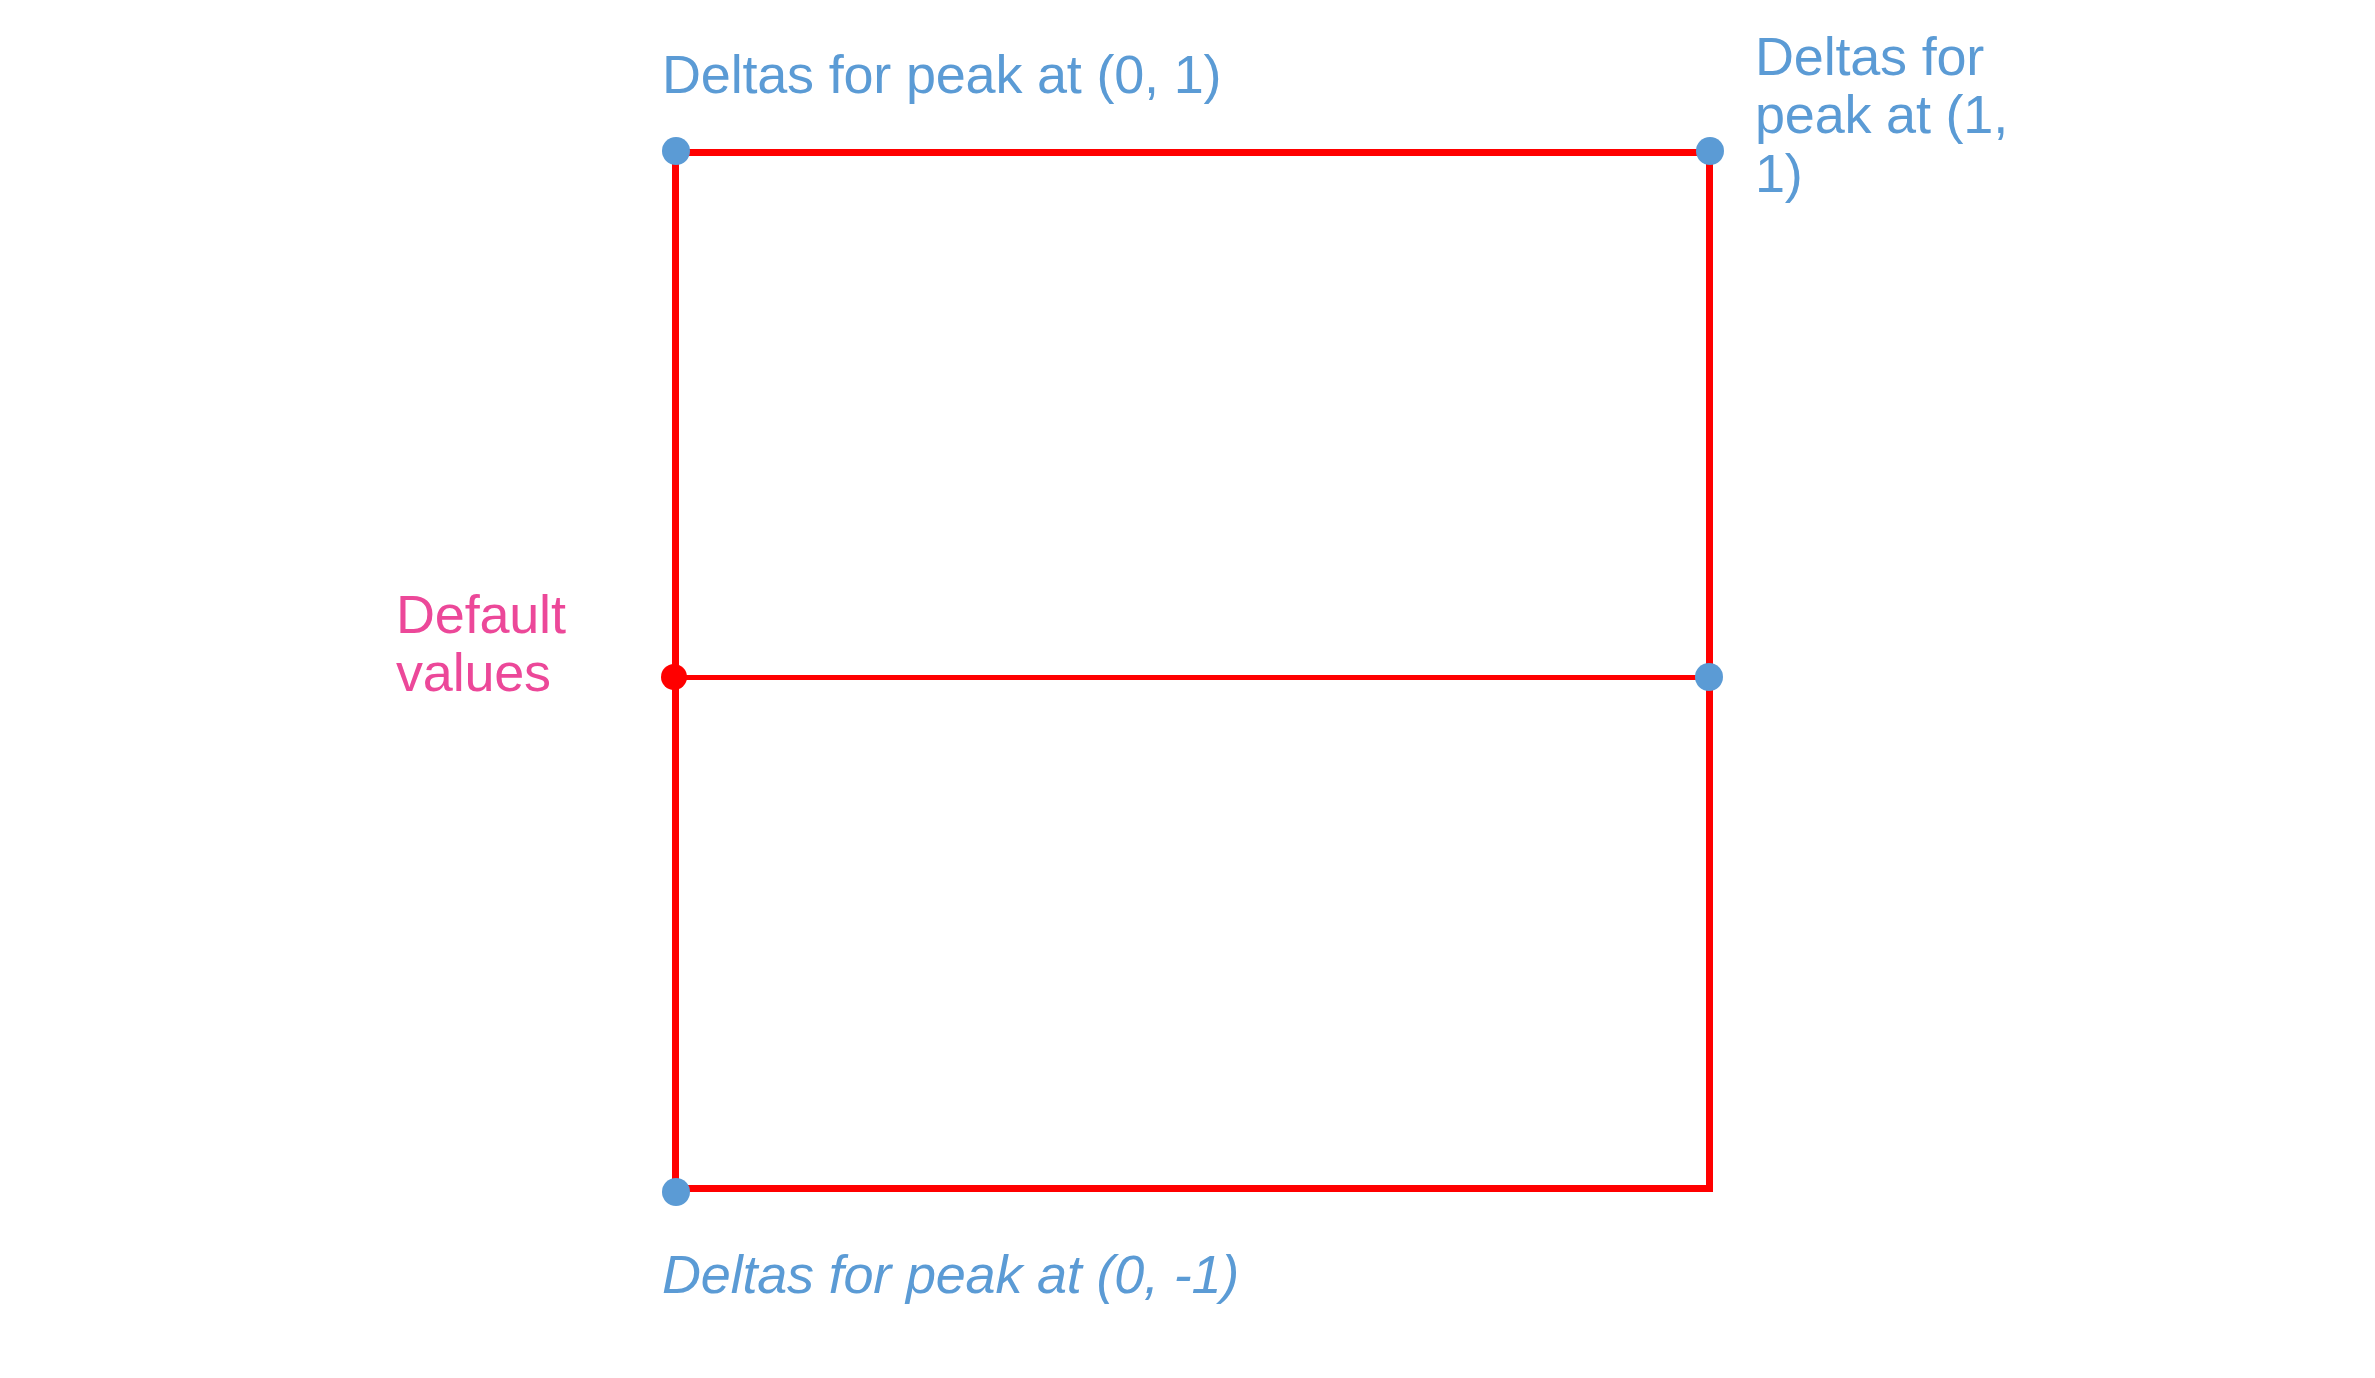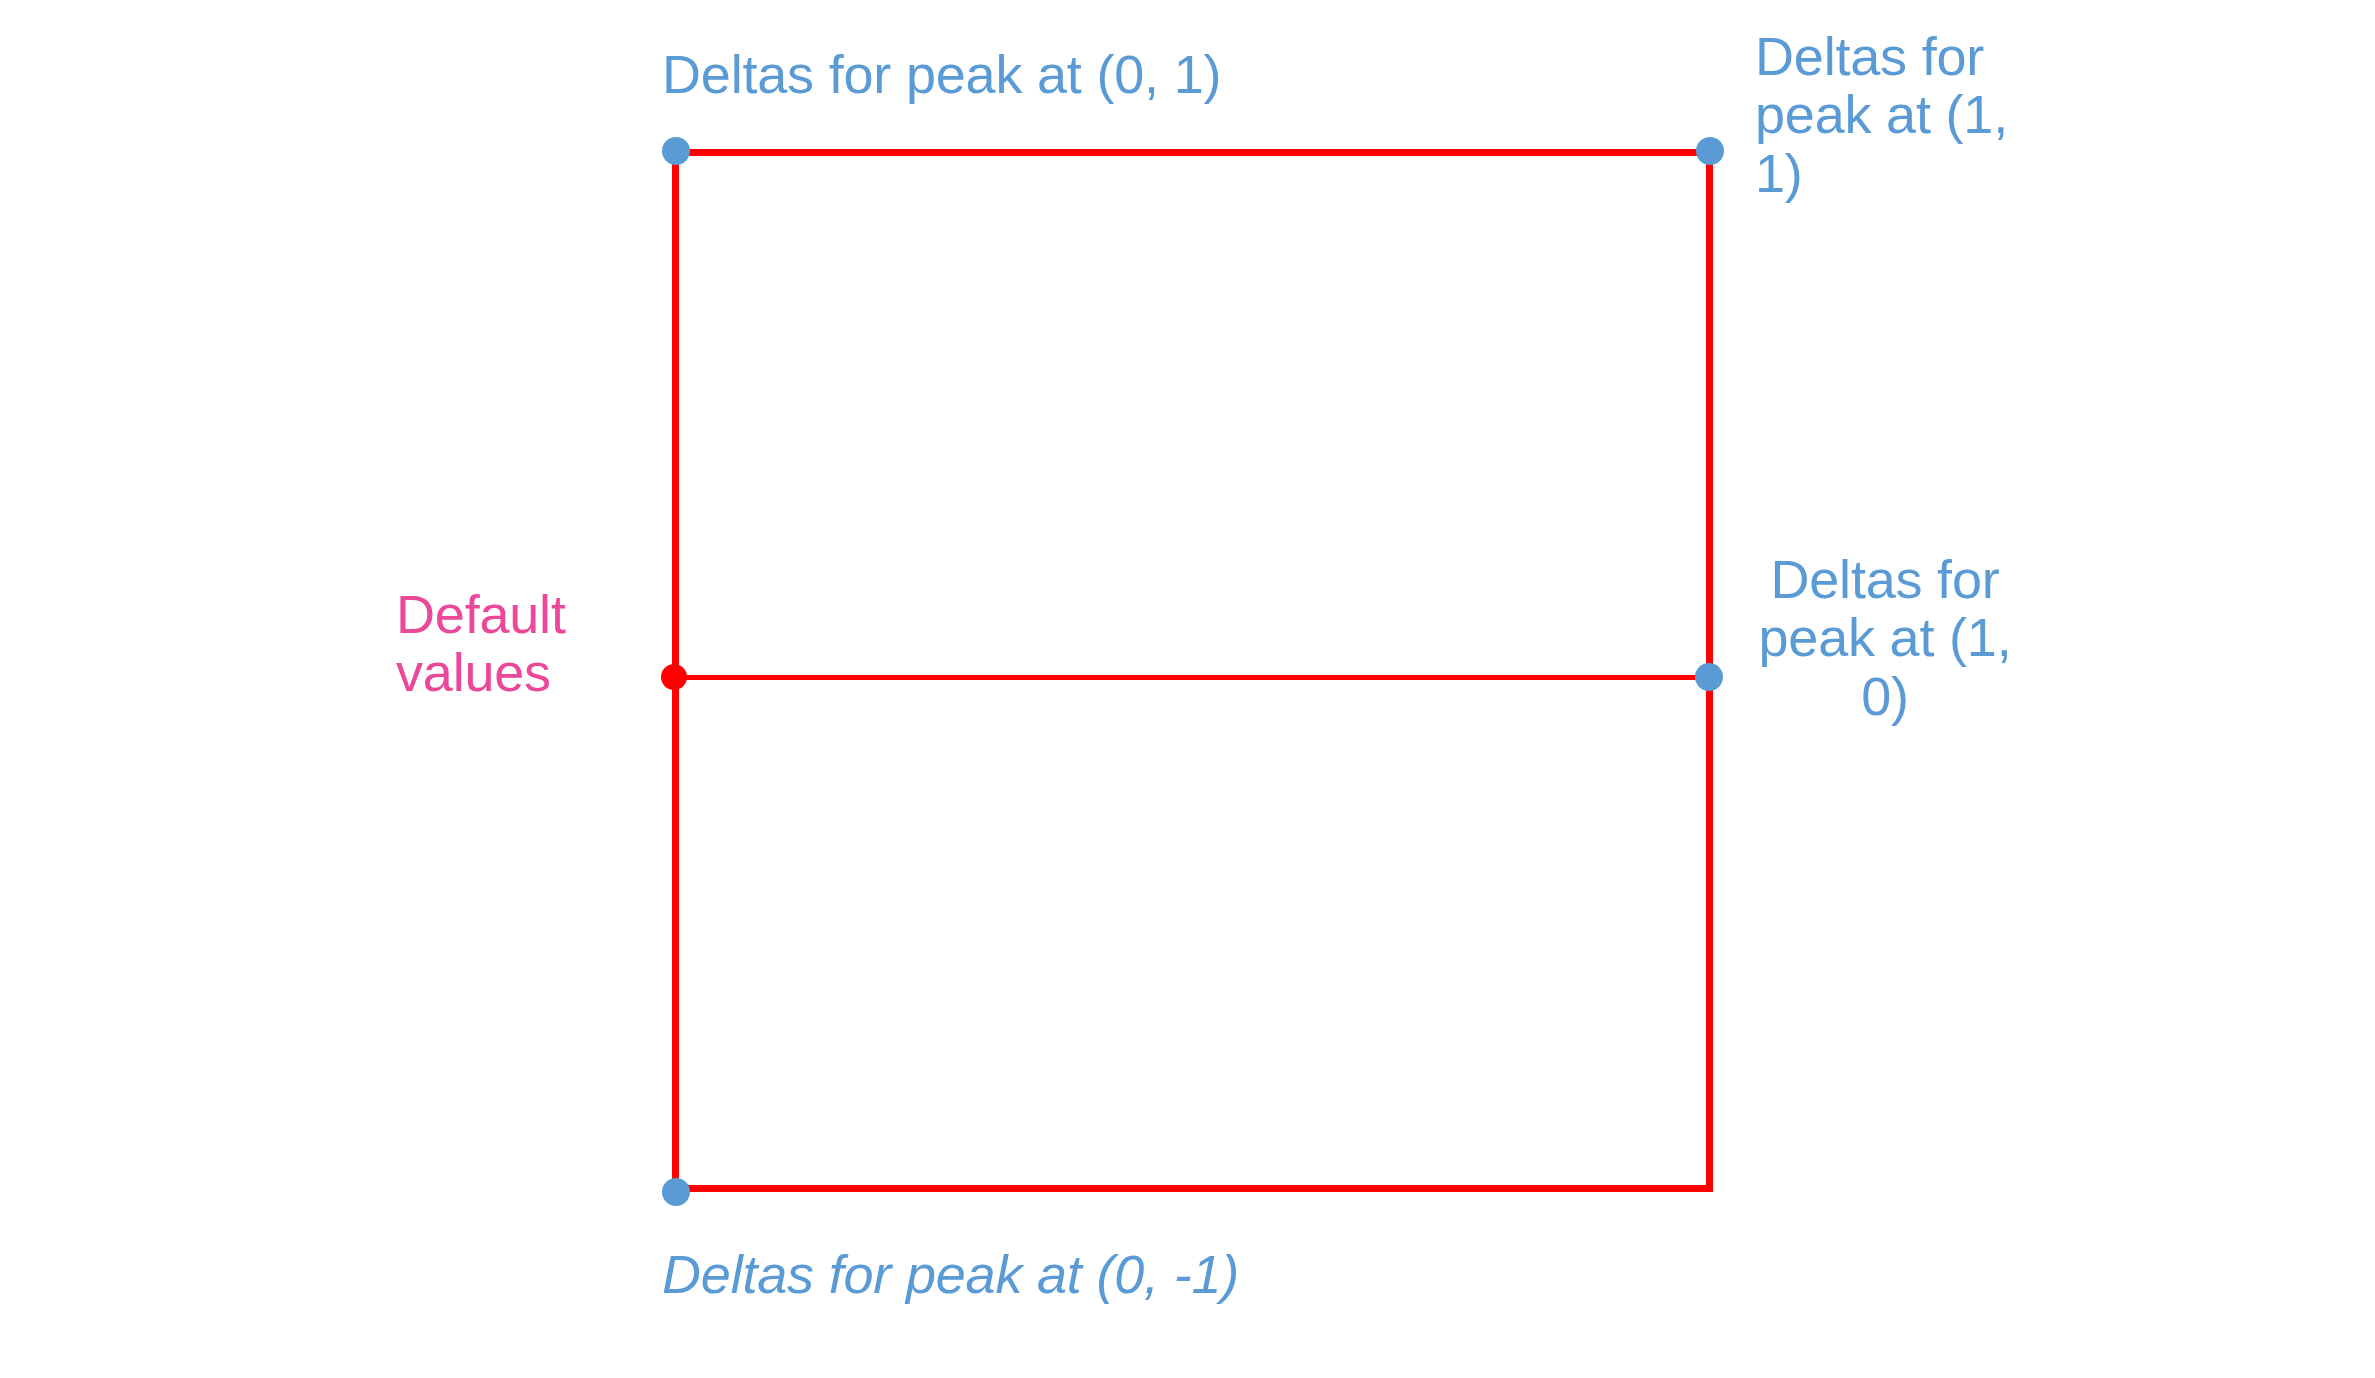--- a/index.html
+++ b/index.html
@@ -112,19 +112,18 @@
   <div class="dot blue dot-tl"></div>
   <div class="dot blue dot-tr"></div>
   <div class="dot blue dot-mr"></div>
   <div class="dot red dot-ml"></div>
   <div class="dot blue dot-bl"></div>
 
   <div class="label label-top">Deltas for peak at (0, 1)</div>
 
   <div class="label label-top-right">Deltas for peak at (1, 1)</div>
 
-  <div class="label label-mid-right">Deltas for peak at (1, 0)</div>
 
   <div class="label label-bottom">Deltas for peak at (0, -1)</div>
 
   <div class="label red label-left">Default values</div>
 
 </div>
 
 </body></html>

